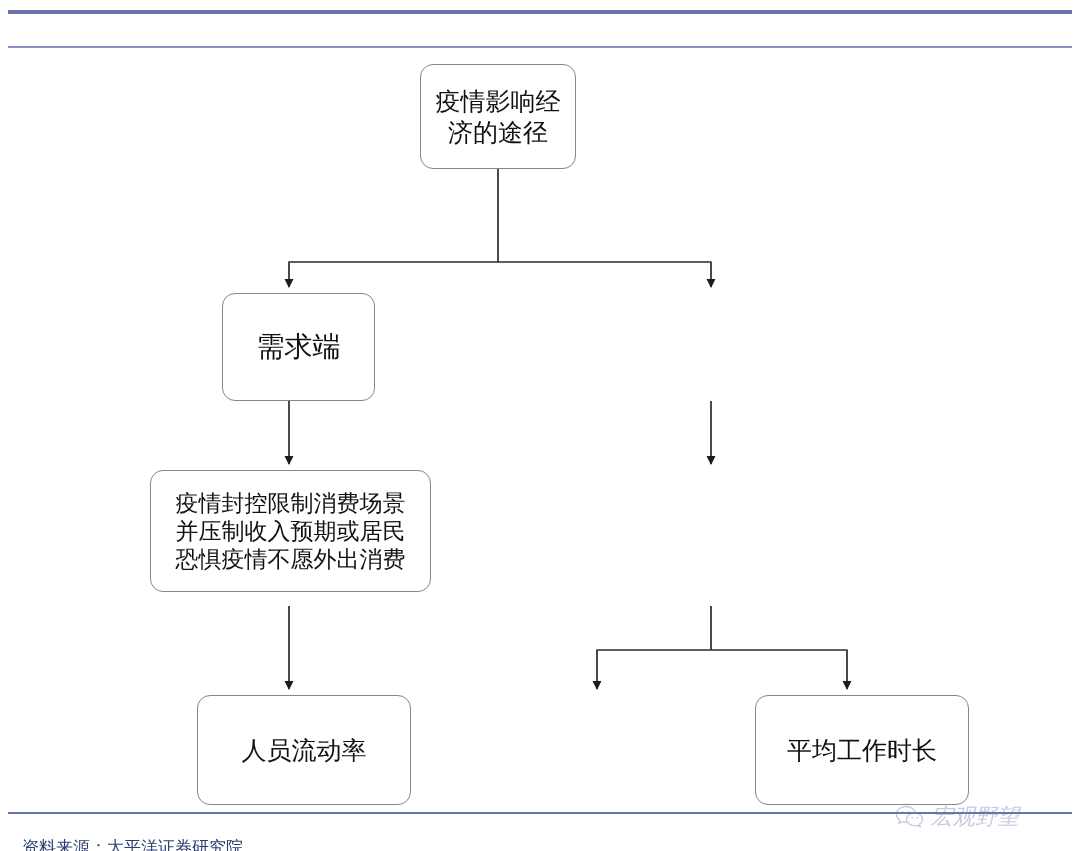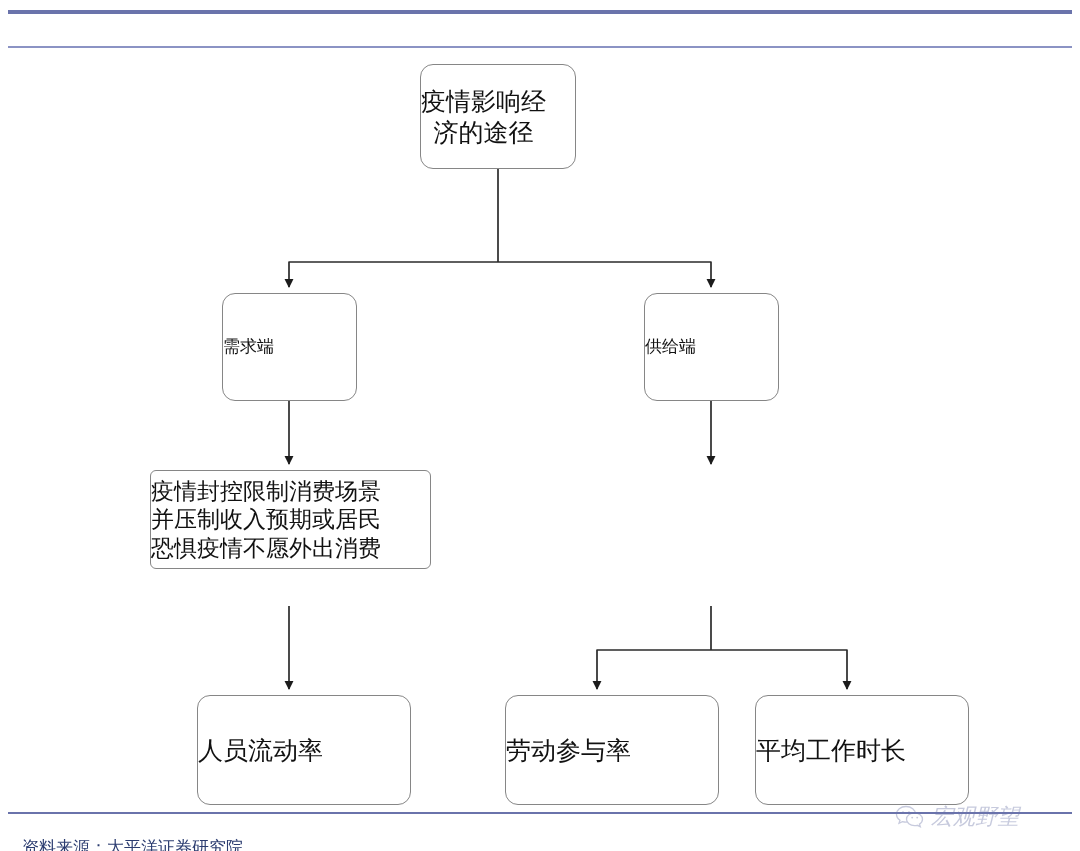--- a/index.html
+++ b/index.html
@@ -109,35 +109,35 @@
 
   
   .node {
     position: absolute;
     box-sizing: border-box;
     border: 1.4px solid #868686;
     border-radius: 13px;
     background: #ffffff;
     display: flex;
     align-items: center;
-    justify-content: flex-start;
+    justify-content: center;
     text-align: center;
     color: #111111;
     font-family: "Liberation Sans", "DejaVu Sans", sans-serif;
   }
   .node .label {
     display: block;
     white-space: pre-line;
     line-height: 1.22;
   }
   .node-root      { left: 420px; top: 64px;  width: 156px; height: 105px; font-size: 25px; }
-  .node-mid       { width: 135px; height: 108px; font-size: 17px; }
+  .node-mid       { width: 153px; height: 108px; font-size: 28px; }
   .node-demand    { left: 222px; top: 293px; }
   .node-supply    { left: 644px; top: 293px; }
-  .node-desc      { width: 281px; height: 99px; font-size: 23px; border-radius: 6px; }
+  .node-desc      { width: 281px; height: 122px; font-size: 23px; }
   .node-desc-dem  { left: 150px; top: 470px; }
   .node-desc-sup  { left: 571px; top: 470px; }
   .node-leaf      { width: 214px; height: 110px; font-size: 25px; }
   .node-leaf-1    { left: 197px; top: 695px; }
   .node-leaf-2    { left: 505px; top: 695px; }
   .node-leaf-3    { left: 755px; top: 695px; }
 </style>
 </head>
 <body>
 
@@ -172,38 +172,32 @@
 
   <div class="node node-root">
     <span class="label">疫情影响经
 济的途径</span>
   </div>
 
   <div class="node node-mid node-demand">
     <span class="label">需求端</span>
   </div>
 
-  <div class="node node-mid node-supply">
-    <span class="label">供给端</span>
-  </div>
 
   <div class="node node-desc node-desc-dem">
     <span class="label">疫情封控限制消费场景
 并压制收入预期或居民
 恐惧疫情不愿外出消费</span>
   </div>
 
 
   <div class="node node-leaf node-leaf-1">
     <span class="label">人员流动率</span>
   </div>
 
-  <div class="node node-leaf node-leaf-2">
-    <span class="label">劳动参与率</span>
-  </div>
 
   <div class="node node-leaf node-leaf-3">
     <span class="label">平均工作时长</span>
   </div>
 
   <div class="watermark">
     <span class="wm-logo">
       <svg viewBox="0 0 30 26" width="30" height="26" xmlns="http://www.w3.org/2000/svg">
         <path d="M11 2.5C5.6 2.5 1.5 6 1.5 10.2c0 2.4 1.4 4.6 3.5 6L4 19.3l3.4-1.7c1.1.3 2.3.5 3.6.5 5.4 0 9.5-3.5 9.5-7.9S16.4 2.5 11 2.5z" fill="none" stroke="#9aa0c2" stroke-width="1.3"></path>
         <circle cx="8" cy="8.4" r="1.1" fill="#9aa0c2"></circle>

